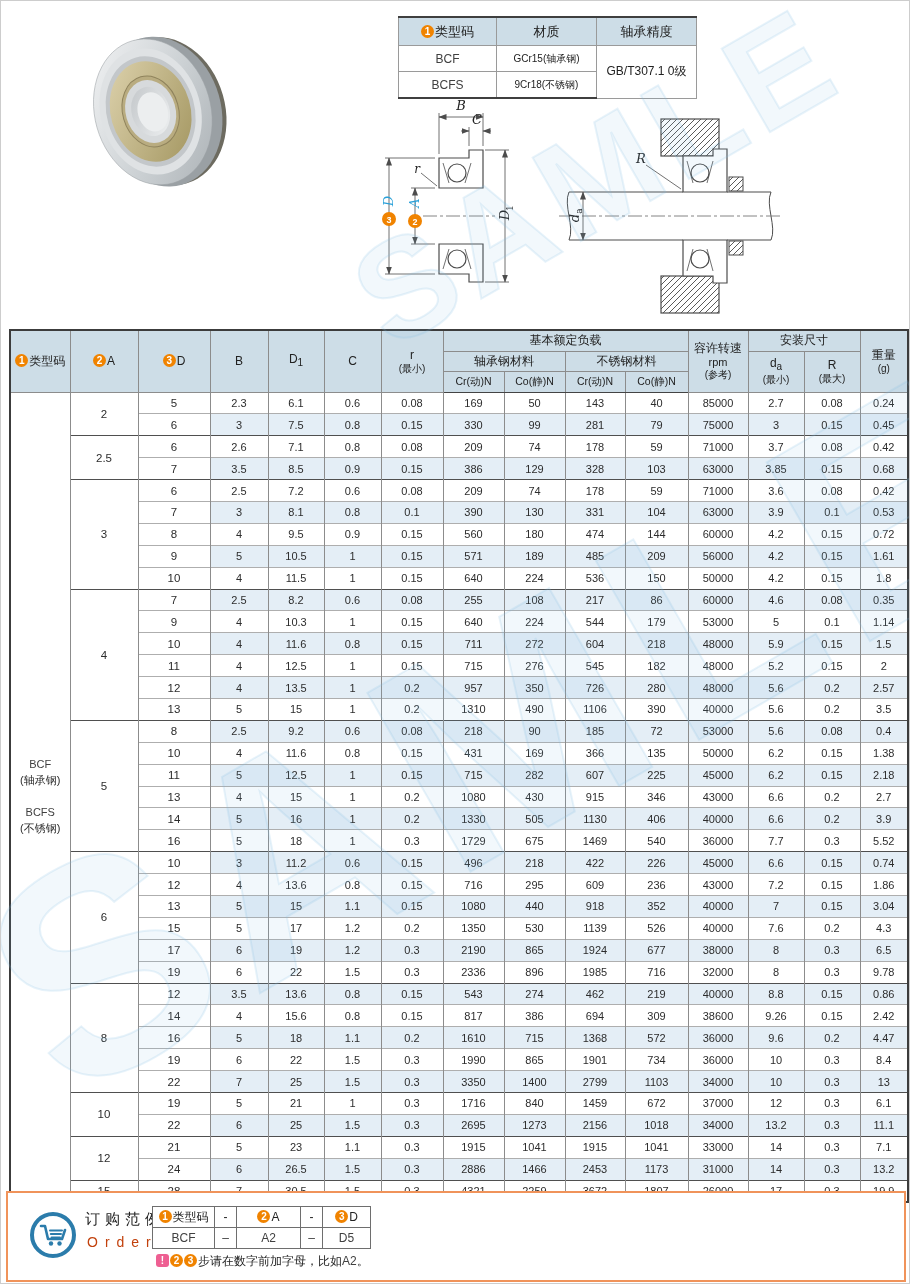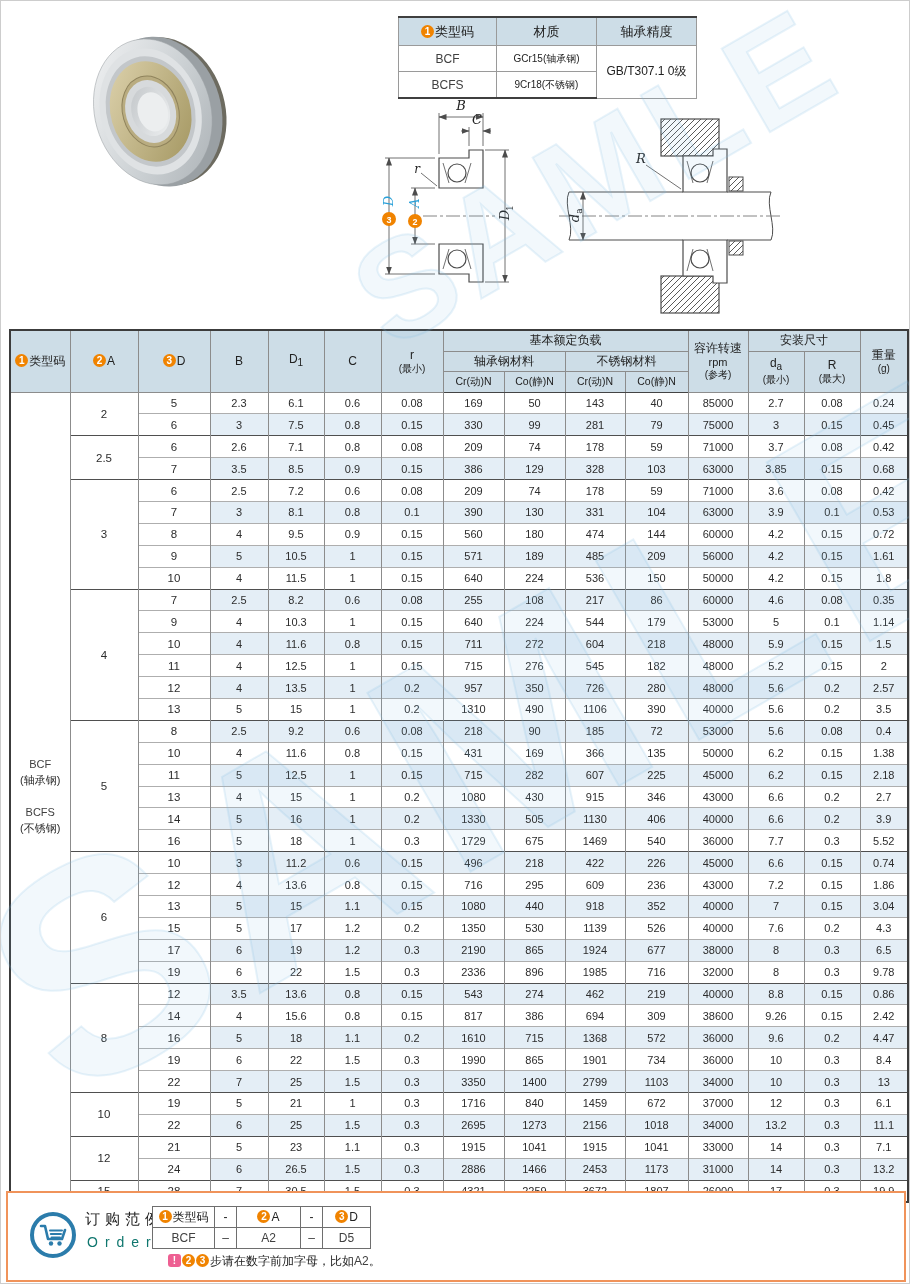--- a/index.html
+++ b/index.html
@@ -46,25 +46,25 @@
   .main-table td.stripe{background:#e4eef6;}
   .main-table td.a-cell,.main-table td.d-cell{font-size:11.5px;}
   .typecode-cell{font-size:11.5px;line-height:1.45;vertical-align:middle;}
   .typecode-cell .gap{margin-top:16px;}
 
   
   .order-box{position:absolute;left:5px;top:1190px;width:900px;height:91px;border:2px solid #f0935a;
     box-sizing:border-box;background:#fff;}
   .cart{position:absolute;left:20px;top:17px;}
   .order-title-cn{position:absolute;left:77px;top:17px;font-size:15px;letter-spacing:5px;color:#222;}
-  .order-title-en{position:absolute;left:79px;top:41px;font-size:14px;letter-spacing:7px;color:#0f766e;text-align:center;}
+  .order-title-en{position:absolute;left:79px;top:41px;font-size:14px;letter-spacing:7px;color:#c2410c;text-align:center;}
   .order-table{position:absolute;left:144px;top:13px;border-collapse:collapse;table-layout:fixed;}
   .order-table th{font-weight:normal;font-size:12px;border:1px solid #6e6e6e;height:20px;padding:0 3px;background:#fff;}
   .order-table td{font-size:12px;text-align:center;border:1px solid #6e6e6e;height:20px;padding:0 3px;}
-  .order-note{position:absolute;left:160px;top:60px;font-size:12px;color:#222;}
+  .order-note{position:absolute;left:148px;top:60px;font-size:12px;color:#222;}
 </style>
 </head>
 <body>
 
 <div class="page">
 
   <svg class="photo" width="290" height="210" viewBox="0 0 290 210">
     <defs>
       <linearGradient id="g-outer" x1="0" y1="0" x2="1" y2="1">
         <stop offset="0" stop-color="#f3f4f5"></stop>

